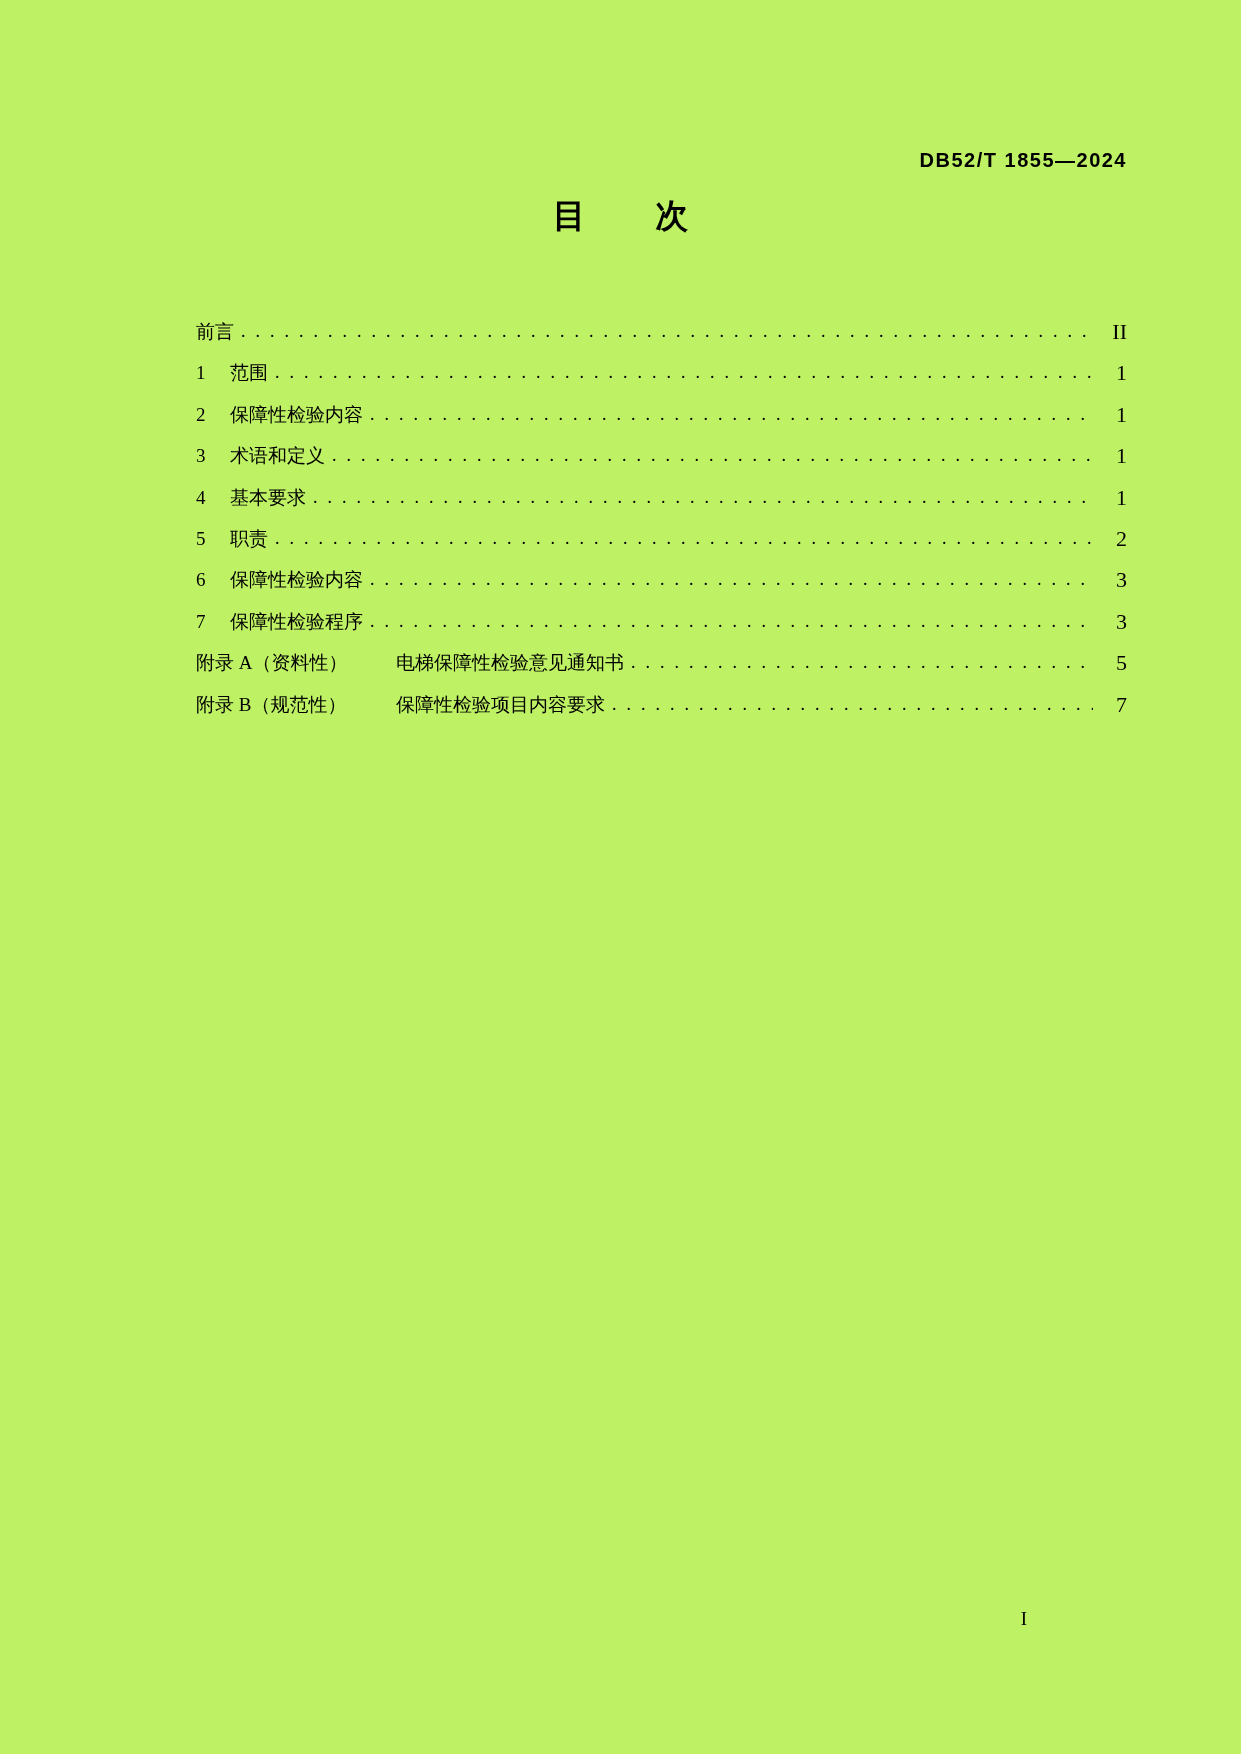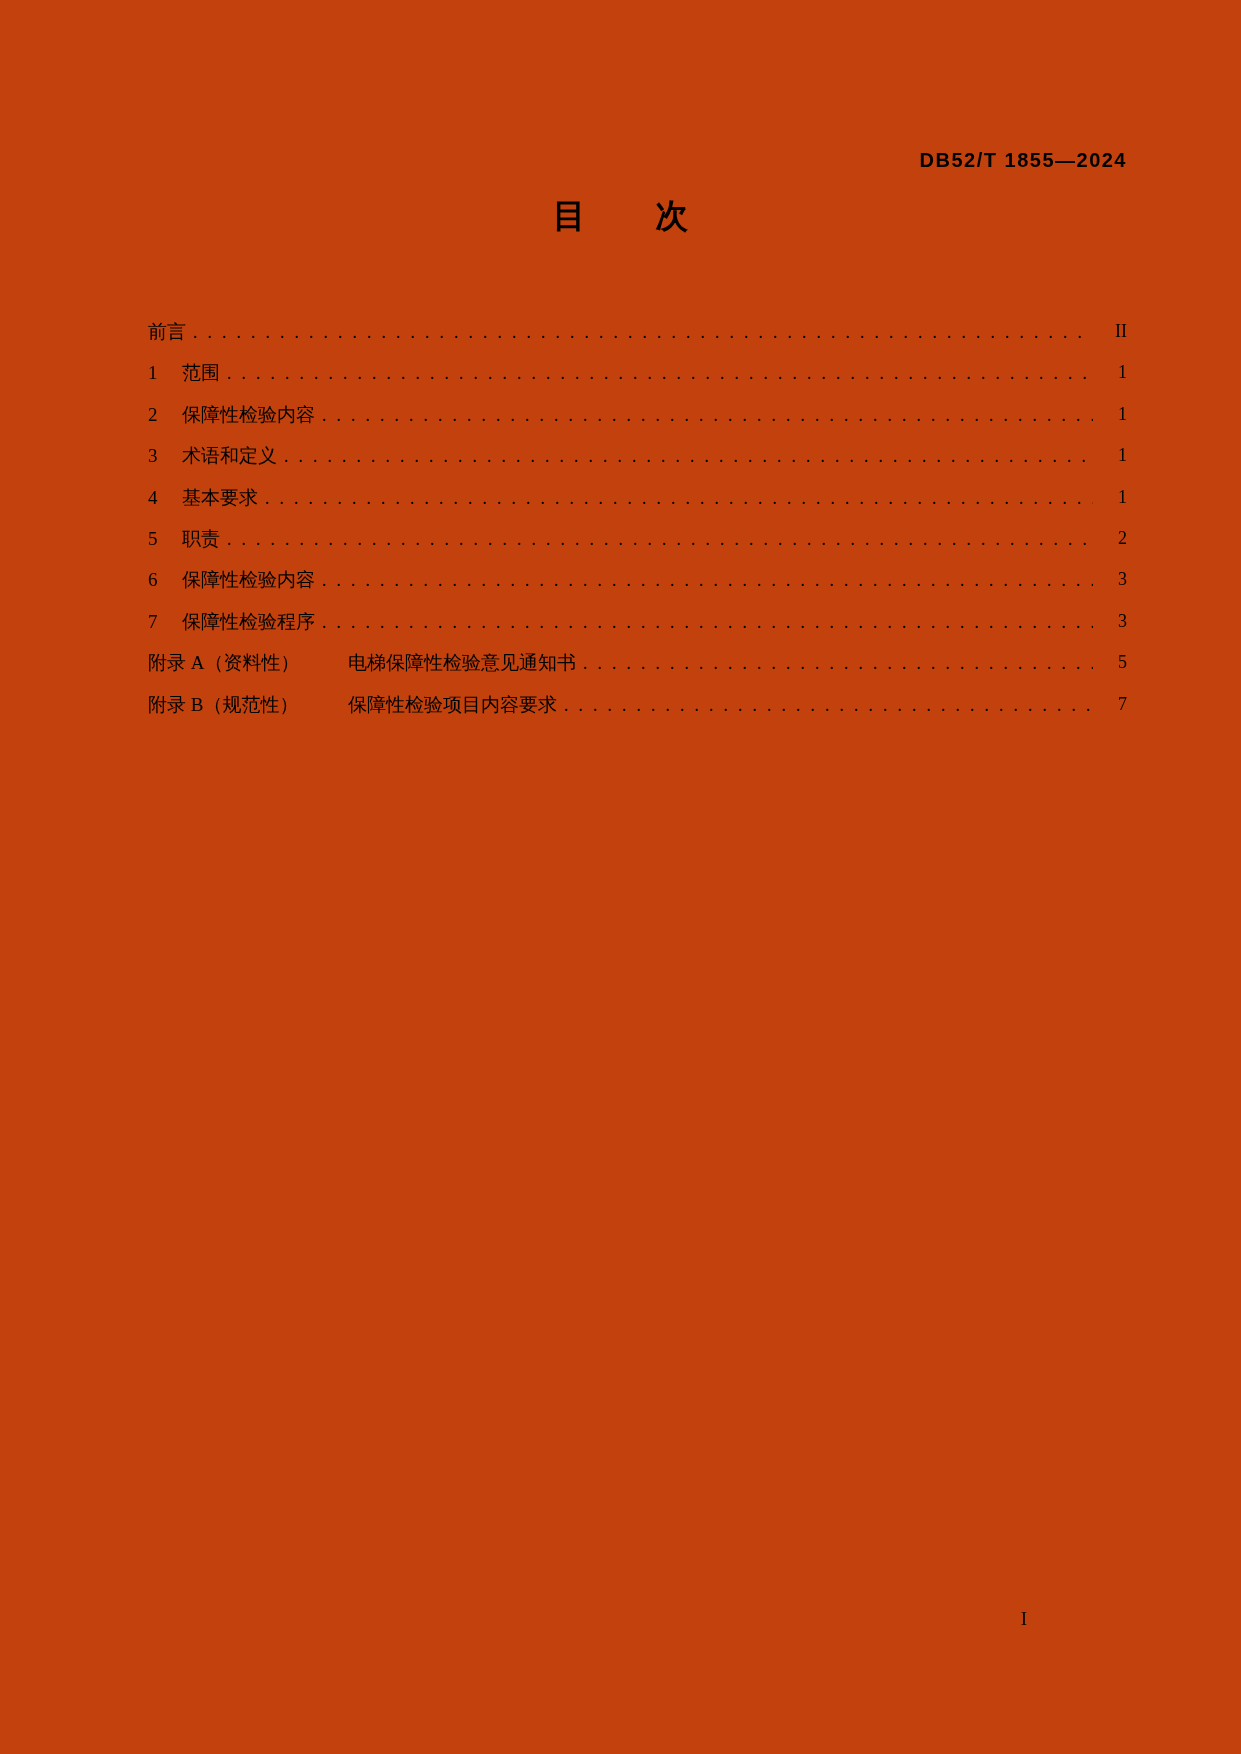--- a/index.html
+++ b/index.html
@@ -5,21 +5,21 @@
   html, body {
     margin: 0;
     padding: 0;
     background: #e8e8e8;
   }
   .page {
     position: relative;
     width: 1241px;
     height: 1754px;
     margin: 0 auto;
-    background: #c2410c;
+    background: #bef264;
     color: #000000;
     font-family: "Liberation Serif", "DejaVu Serif", serif;
     overflow: hidden;
   }
   .doc-header {
     position: absolute;
     top: 149px;
     right: 114px;
     font-family: "Liberation Sans", "DejaVu Sans", sans-serif;
     font-size: 20px;
@@ -42,25 +42,26 @@
     white-space: nowrap;
   }
   .toc {
     position: absolute;
     top: 311px;
     left: 148px;
     width: 979px;
   }
   .toc-row {
     display: flex;
-    align-items: flex-start;
+    align-items: flex-end;
     height: 41.4px;
     line-height: 41.4px;
     font-size: 19px;
     white-space: nowrap;
+    margin-left: 48px;
   }
   .toc-num {
     flex: none;
     width: 34px;
   }
   .toc-appendix {
     flex: none;
     width: 200px;
   }
   .toc-label {
@@ -75,21 +76,21 @@
   }
   .toc-dots::after {
     content: "........................................................................................................................";
     letter-spacing: 10px;
     font-size: 18px;
   }
   .toc-page {
     flex: none;
     min-width: 26px;
     text-align: right;
-    font-size: 18px;
+    font-size: 22px;
   }
   .page-footer {
     position: absolute;
     top: 1606px;
     left: 1004px;
     width: 40px;
     text-align: center;
     font-size: 19px;
     line-height: 26px;
   }

